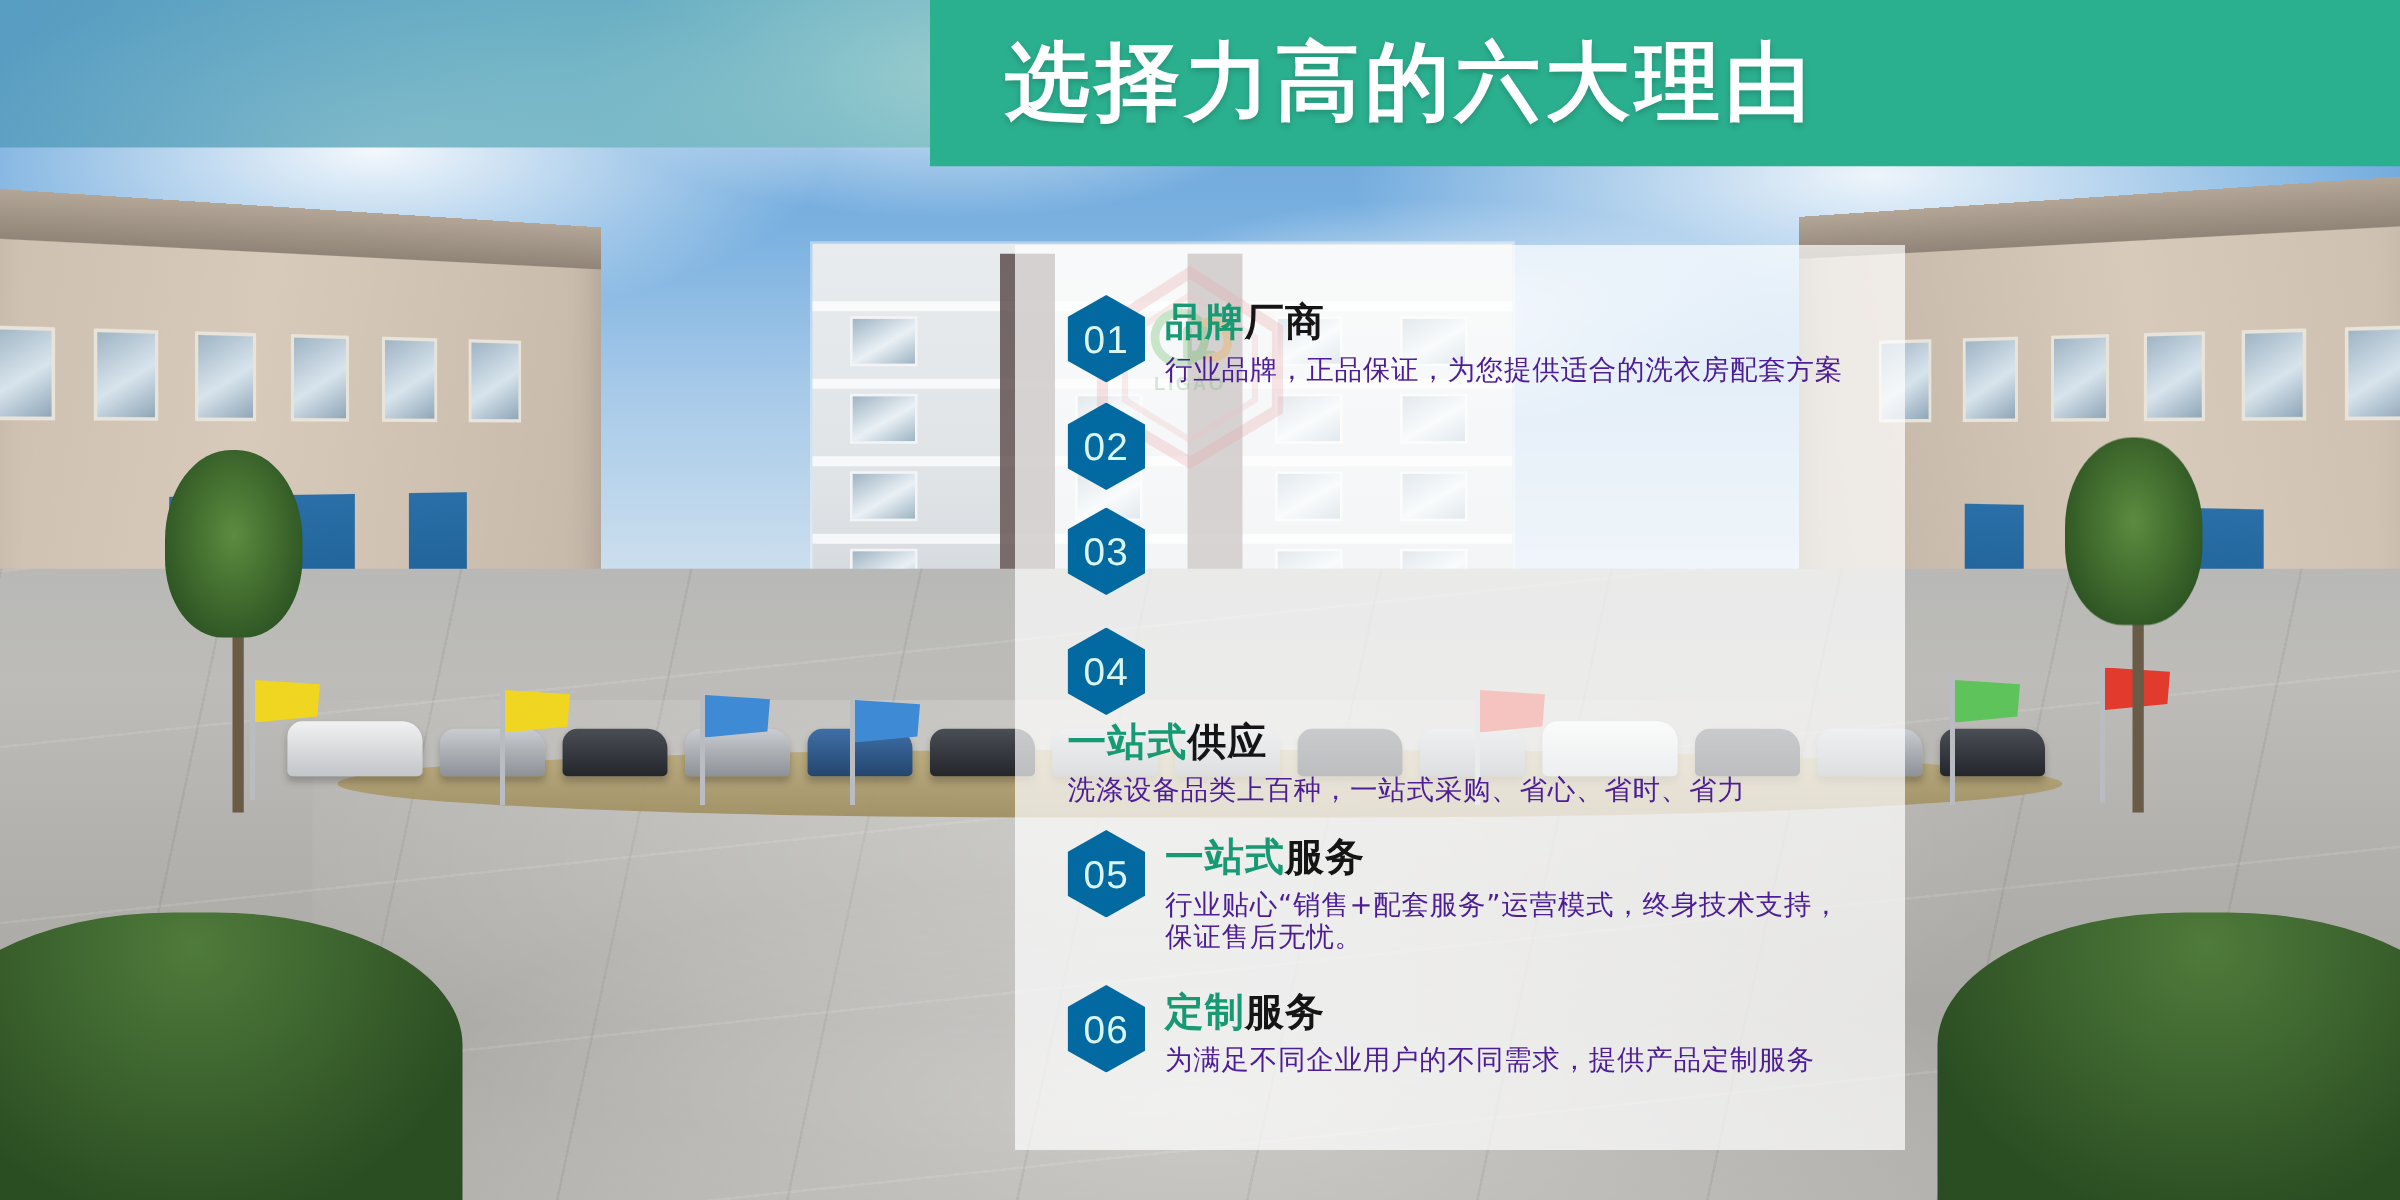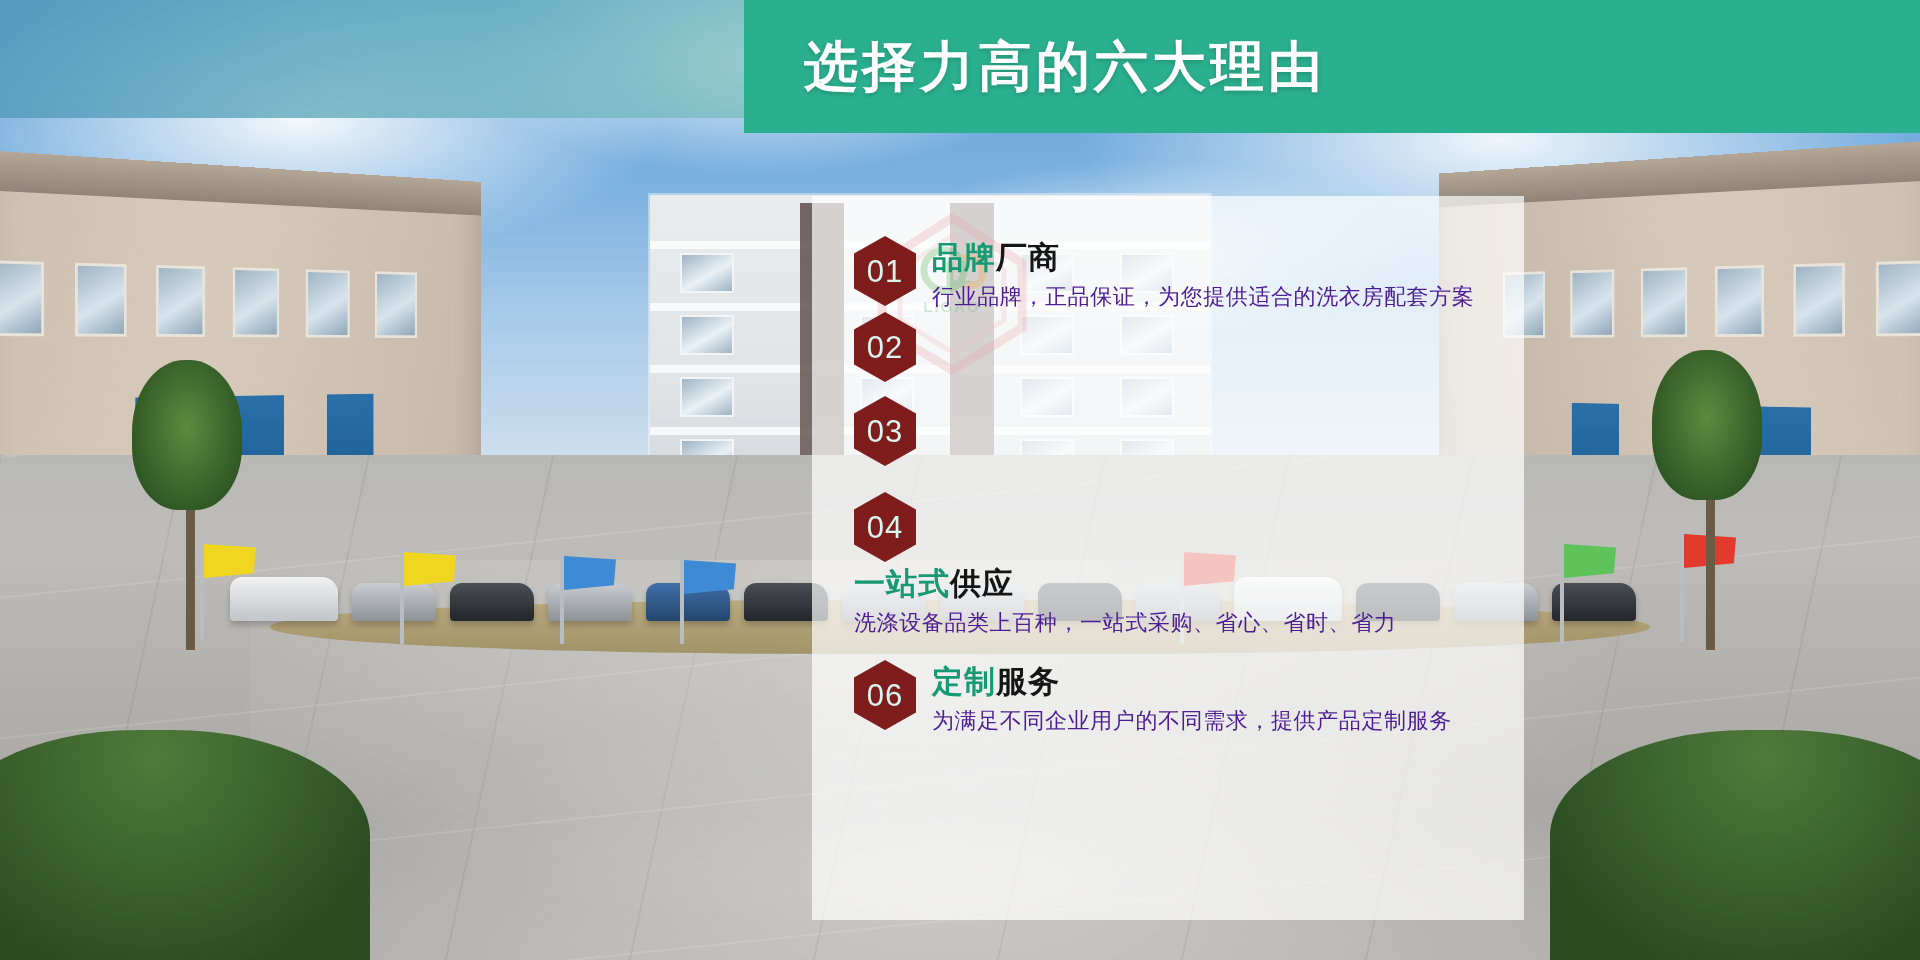--- a/index.html
+++ b/index.html
@@ -185,21 +185,21 @@
   .banner-left {
     position: absolute; left: 0; top: 0; width: 744px; height: 118px;
     background: linear-gradient(96deg, rgba(86,156,190,.86) 0%, rgba(104,176,190,.80) 55%, rgba(122,190,190,.74) 100%);
   }
   .banner-green {
     position: absolute; left: 744px; top: 0; width: 1176px; height: 133px;
     background: #2bb08f;
   }
   .banner-title {
     position: absolute; left: 804px; top: 26px;
-    font-size: 54px; font-weight: 700; color: #ffffff;
+    font-size: 68px; font-weight: 700; color: #ffffff;
     letter-spacing: 4px; line-height: 80px; white-space: nowrap;
     text-shadow: 0 2px 5px rgba(0,0,0,.18);
   }
 
   
   .panel {
     position: absolute; left: 812px; top: 196px; width: 712px; height: 724px;
     background: rgba(255,255,255,.70);
   }
   .watermark {
@@ -210,21 +210,21 @@
   .list {
     position: absolute; left: 0; top: 0; width: 100%; height: 100%;
     padding: 18px 26px 0 42px;
   }
   .item { position: relative; display: flex; align-items: flex-start; }
   .item + .item { margin-top: 4px; }
 
   .badge {
     position: relative; flex: 0 0 auto;
     width: 62px; height: 70px; margin-right: 16px;
-    background: #7f1d1d;
+    background: #0369a1;
     clip-path: polygon(50% 0%, 100% 25%, 100% 75%, 50% 100%, 0% 75%, 0% 25%);
     display: flex; align-items: center; justify-content: center;
     filter: drop-shadow(2px 3px 3px rgba(0,0,0,.25));
   }
   .badge span {
     font-size: 31px; font-weight: 400; color: #d8f6ef;
     letter-spacing: 1px; line-height: 1;
     font-family: "Liberation Sans", sans-serif;
   }
 
@@ -238,21 +238,21 @@
   .desc {
     margin-top: 6px;
     font-size: 22px; line-height: 26px; color: #4c1d95;
     letter-spacing: .6px;
     font-family: "DejaVu Sans", "Liberation Sans", sans-serif;
     white-space: pre-line;
   }
 
   
   .item[data-row="0"] { margin-top: 22px; }
-  .item[data-row="1"] { margin-top: 2px; }
+  .item[data-row="1"] { margin-top: 12px; }
   .item[data-row="2"] { margin-top: 14px; }
   .item[data-row="3"] { margin-top: 26px; flex-direction: column; }
   .item[data-row="4"] { margin-top: 18px; }
   .item[data-row="5"] { margin-top: 24px; }
 </style>
 </head>
 <body>
 
 <div id="stage">
 
@@ -399,20 +399,30 @@
       <div class="item" data-row="3">
         <div class="badge">
           <span>04</span>
         </div>
         <div class="body">
           <div class="title-cn"><span class="g">一站式</span><span class="d">供应</span></div>
           <div class="desc">洗涤设备品类上百种，一站式采购、省心、省时、省力</div>
         </div>
       </div>
 
+      <div class="item" data-row="4">
+        <div class="badge">
+          <span>05</span>
+        </div>
+        <div class="body">
+          <div class="title-cn"><span class="g">一站式</span><span class="d">服务</span></div>
+          <div class="desc">行业贴心“销售+配套服务”运营模式，终身技术支持，
+保证售后无忧。</div>
+        </div>
+      </div>
 
       <div class="item" data-row="5">
         <div class="badge">
           <span>06</span>
         </div>
         <div class="body">
           <div class="title-cn"><span class="g">定制</span><span class="d">服务</span></div>
           <div class="desc">为满足不同企业用户的不同需求，提供产品定制服务</div>
         </div>
       </div>

